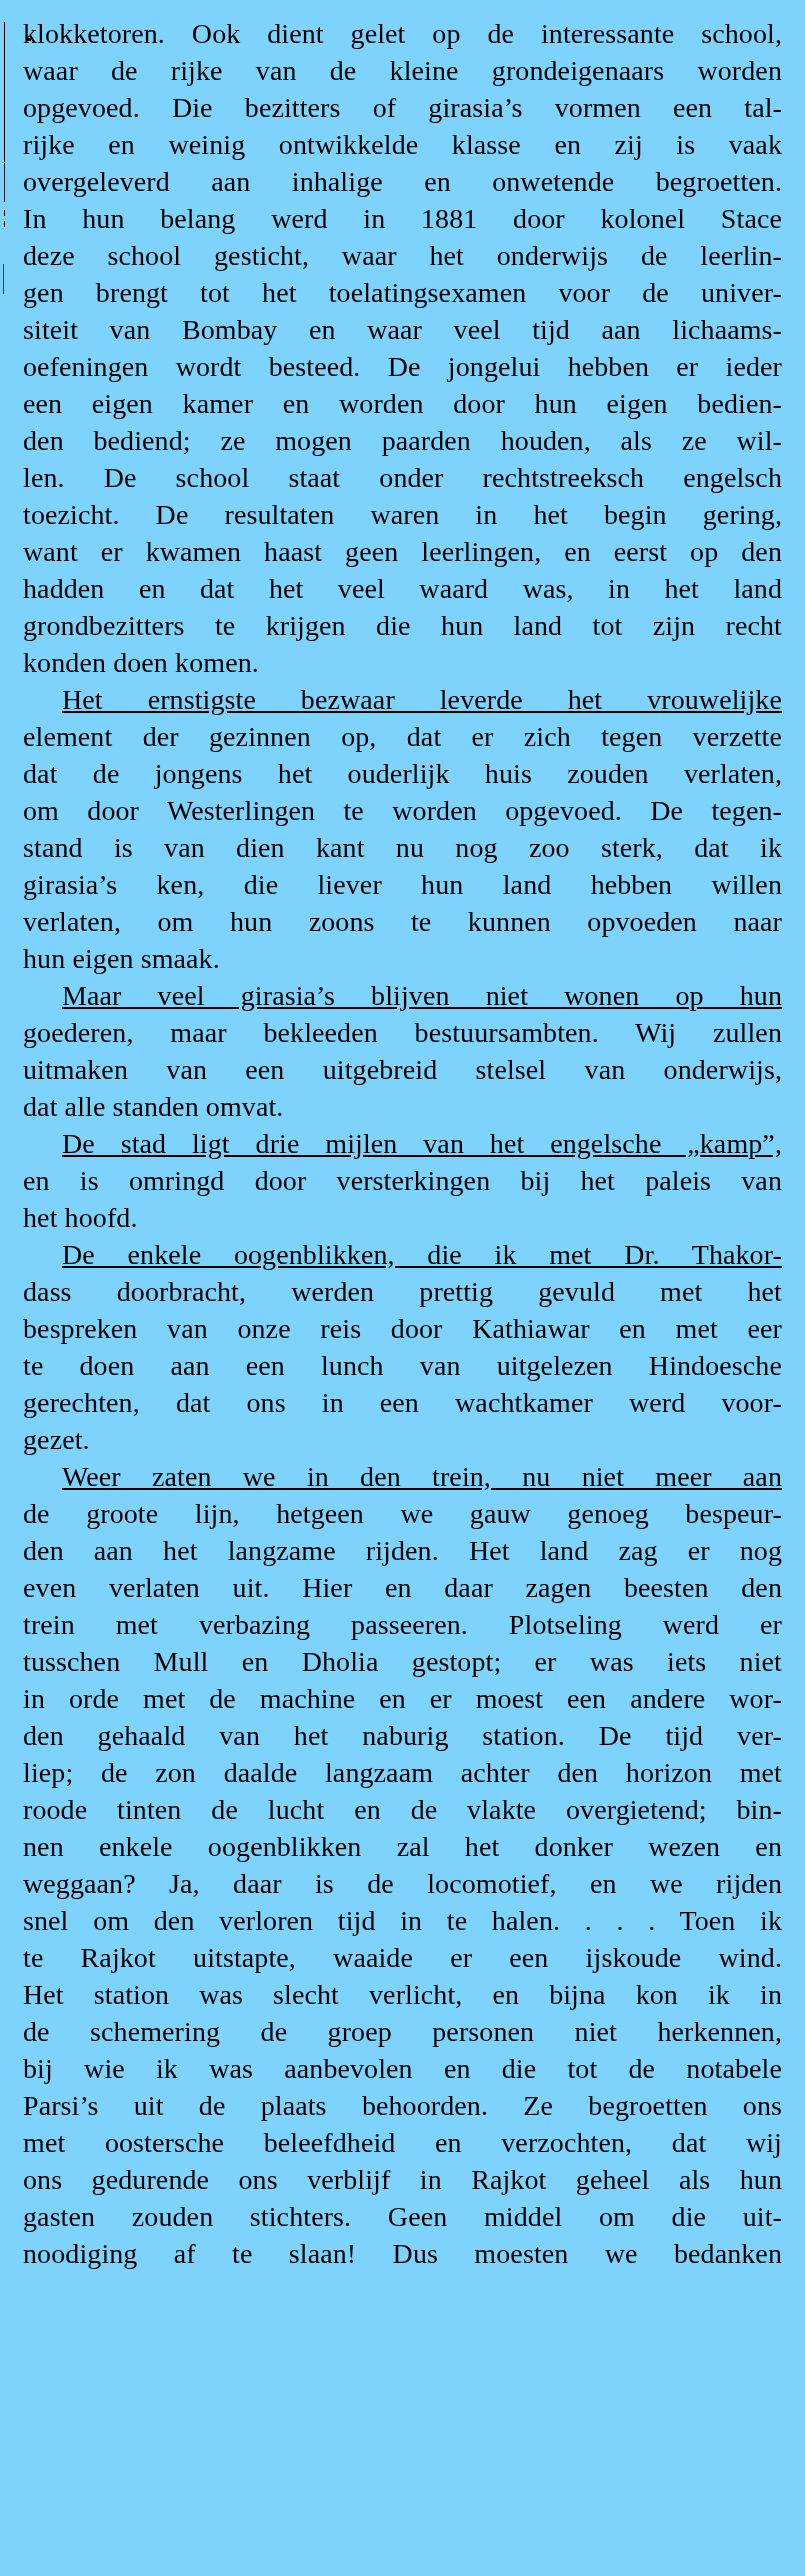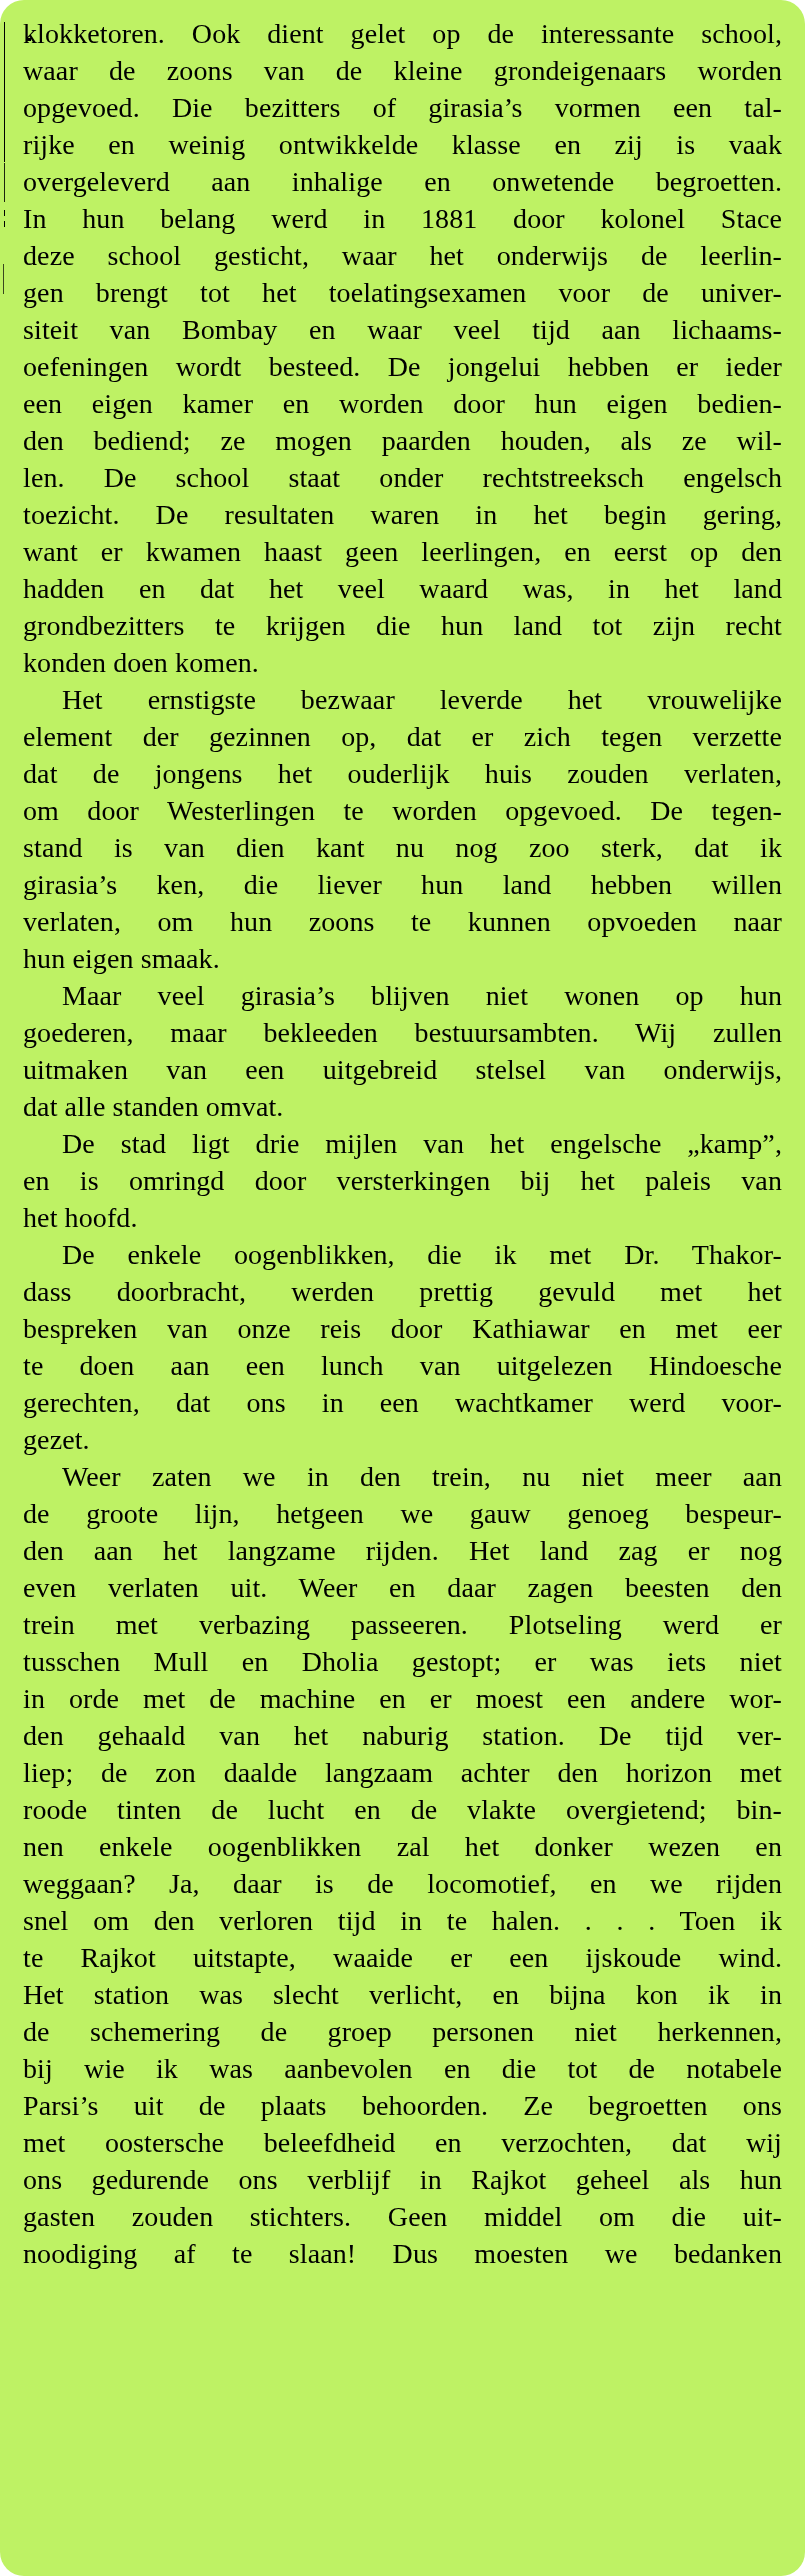--- a/index.html
+++ b/index.html
@@ -12,22 +12,21 @@
     width: 805px;
     height: 2576px;
     overflow: hidden;
     font-family: "Liberation Serif", "DejaVu Serif", serif;
   }
   .page {
     position: absolute;
     left: 0; top: 0;
     width: 805px;
     height: 2576px;
-    background: #bef264;
-    border-radius: 24px;
+    background: #7dd3fc;
   }
   
   .em {
     position: absolute;
     background: #000000;
   }
   .em1 { left: 3.7px;  top: 22px;  width: 1.8px; height: 140px; }
   .em2 { left: 4.3px;  top: 163px; width: 1.2px; height: 39px; opacity: .85; }
   .em3 { left: 3.7px;  top: 210px; width: 1.2px; height: 5.5px; }
   .em4 { left: 3.7px;  top: 221px; width: 1.2px; height: 5.5px; }
@@ -45,39 +44,39 @@
     letter-spacing: 0.1px;
   }
   .paragraph { margin: 0; padding: 0; }
   .line {
     height: 37px;
     text-align: justify;
     
     text-align-last: justify;
     white-space: normal;
   }
-  .line.indent { text-indent: 39px; }
+  .line.indent { text-indent: 39px; text-decoration: underline; }
   .line.para-end { text-align-last: left; }
 </style>
 </head>
 <body>
 
 <div class="page">
   <div>
     <div class="em em1"></div>
     <div class="em em2"></div>
     <div class="em em3"></div>
     <div class="em em4"></div>
     <div class="em em5"></div>
     <div class="em em6"></div>
   </div>
   <div class="text-column">
       <div class="paragraph">
         <div class="line">klokketoren. Ook dient gelet op de interessante school,</div>
-        <div class="line">waar de zoons van de kleine grondeigenaars worden</div>
+        <div class="line">waar de rijke van de kleine grondeigenaars worden</div>
         <div class="line">opgevoed. Die bezitters of girasia’s vormen een tal-</div>
         <div class="line">rijke en weinig ontwikkelde klasse en zij is vaak</div>
         <div class="line">overgeleverd aan inhalige en onwetende begroetten.</div>
         <div class="line">In hun belang werd in 1881 door kolonel Stace</div>
         <div class="line">deze school gesticht, waar het onderwijs de leerlin-</div>
         <div class="line">gen brengt tot het toelatingsexamen voor de univer-</div>
         <div class="line">siteit van Bombay en waar veel tijd aan lichaams-</div>
         <div class="line">oefeningen wordt besteed. De jongelui hebben er ieder</div>
         <div class="line">een eigen kamer en worden door hun eigen bedien-</div>
         <div class="line">den bediend; ze mogen paarden houden, als ze wil-</div>
@@ -114,21 +113,21 @@
         <div class="line">dass doorbracht, werden prettig gevuld met het</div>
         <div class="line">bespreken van onze reis door Kathiawar en met eer</div>
         <div class="line">te doen aan een lunch van uitgelezen Hindoesche</div>
         <div class="line">gerechten, dat ons in een wachtkamer werd voor-</div>
         <div class="line para-end">gezet.</div>
       </div>
       <div class="paragraph">
         <div class="line indent">Weer zaten we in den trein, nu niet meer aan</div>
         <div class="line">de groote lijn, hetgeen we gauw genoeg bespeur-</div>
         <div class="line">den aan het langzame rijden. Het land zag er nog</div>
-        <div class="line">even verlaten uit. Weer en daar zagen beesten den</div>
+        <div class="line">even verlaten uit. Hier en daar zagen beesten den</div>
         <div class="line">trein met verbazing passeeren. Plotseling werd er</div>
         <div class="line">tusschen Mull en Dholia gestopt; er was iets niet</div>
         <div class="line">in orde met de machine en er moest een andere wor-</div>
         <div class="line">den gehaald van het naburig station. De tijd ver-</div>
         <div class="line">liep; de zon daalde langzaam achter den horizon met</div>
         <div class="line">roode tinten de lucht en de vlakte overgietend; bin-</div>
         <div class="line">nen enkele oogenblikken zal het donker wezen en</div>
         <div class="line">weggaan? Ja, daar is de locomotief, en we rijden</div>
         <div class="line">snel om den verloren tijd in te halen. . . . Toen ik</div>
         <div class="line">te Rajkot uitstapte, waaide er een ijskoude wind.</div>

